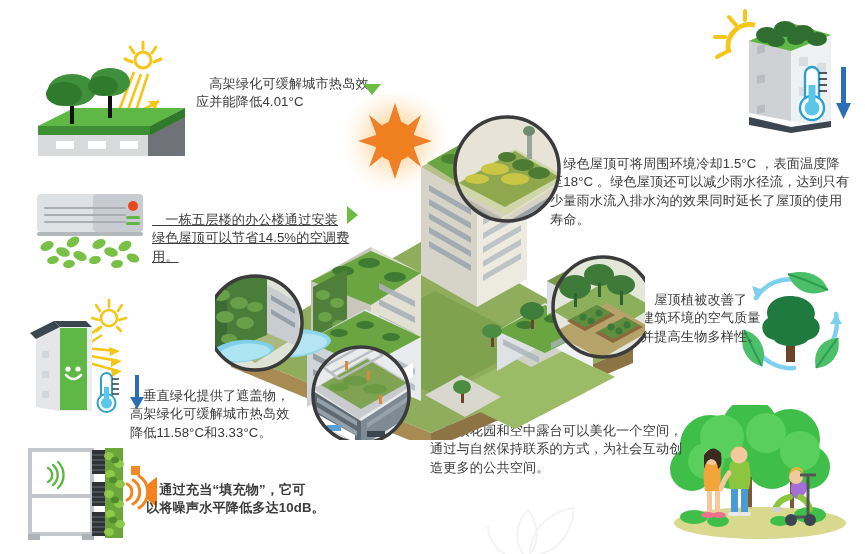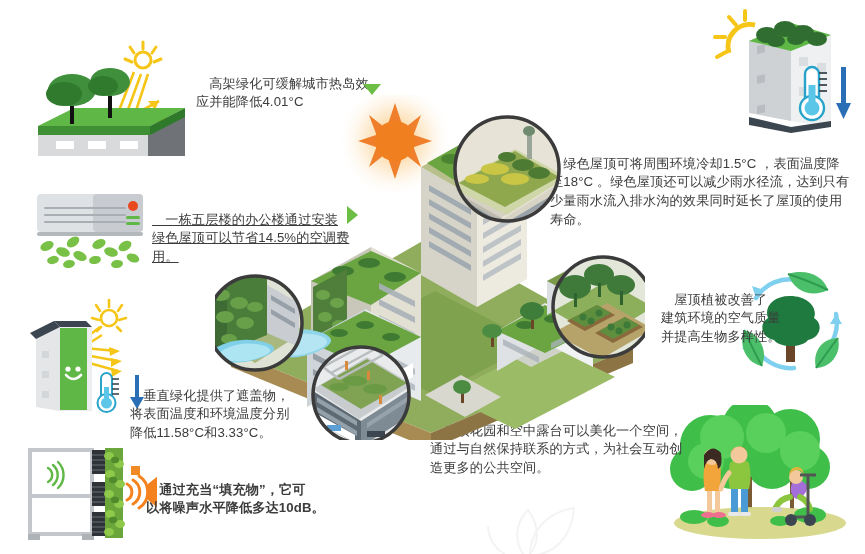--- a/index.html
+++ b/index.html
@@ -194,21 +194,21 @@
       </g>
 
       <rect x="105" y="80" width="4" height="24" fill="#2a6fb5"></rect>
       <polygon points="100,102 114,102 107,114" fill="#2a6fb5"></polygon>
     </svg>
   </div>
 
   <div class="arrow up" style="left:266px;top:356px;"></div>
   <div class="callout" style="left:130px;top:368px;width:230px;">
     <span>　垂直绿化提供了遮盖物，
-将表面温度和环境温度分别
+高架绿化可缓解城市热岛效
 降低11.58°C和3.33°C。</span>
   </div>
 
   <div class="abs" style="left:22px;top:442px;width:135px;height:105px;">
     <svg width="135" height="105" viewBox="0 0 135 105">
 
       <rect x="8" y="8" width="62" height="84" fill="none" stroke="#c3c7cb" stroke-width="4"></rect>
       <line x1="8" y1="54" x2="70" y2="54" stroke="#c3c7cb" stroke-width="4"></line>
       <rect x="6" y="92" width="12" height="6" fill="#aeb3b8"></rect>
       <rect x="60" y="92" width="12" height="6" fill="#aeb3b8"></rect>
@@ -352,21 +352,21 @@
       <path d="M16 62 C22 74 28 88 34 98" stroke="#2e9b4f" stroke-width="2" fill="none"></path>
       <path d="M110 70 C114 86 102 100 88 100 C84 84 94 70 110 70 Z" fill="#4cbf6a"></path>
       <path d="M110 70 C102 80 94 92 88 100" stroke="#2e9b4f" stroke-width="2" fill="none"></path>
 
       <rect x="58" y="68" width="9" height="26" fill="#6b4528"></rect>
       <path d="M62 28 C44 28 36 40 40 50 C30 56 34 70 46 72 C52 80 74 80 80 72 C92 70 96 56 86 50 C90 40 80 28 62 28 Z" fill="#1f7a3f"></path>
     </svg>
   </div>
 
   <div class="arrow left" style="left:620px;top:272px;"></div>
-  <div class="callout" style="left:641px;top:272px;width:150px;margin-left:20px;">
+  <div class="callout" style="left:641px;top:272px;width:150px;">
     <span>　屋顶植被改善了
 建筑环境的空气质量
 并提高生物多样性。</span>
   </div>
 
   <div class="abs" style="left:650px;top:405px;width:215px;height:145px;">
     <svg width="215" height="145" viewBox="0 0 215 145">
 
       <g fill="#3fbf4a">
         <circle cx="60" cy="40" r="30"></circle>

